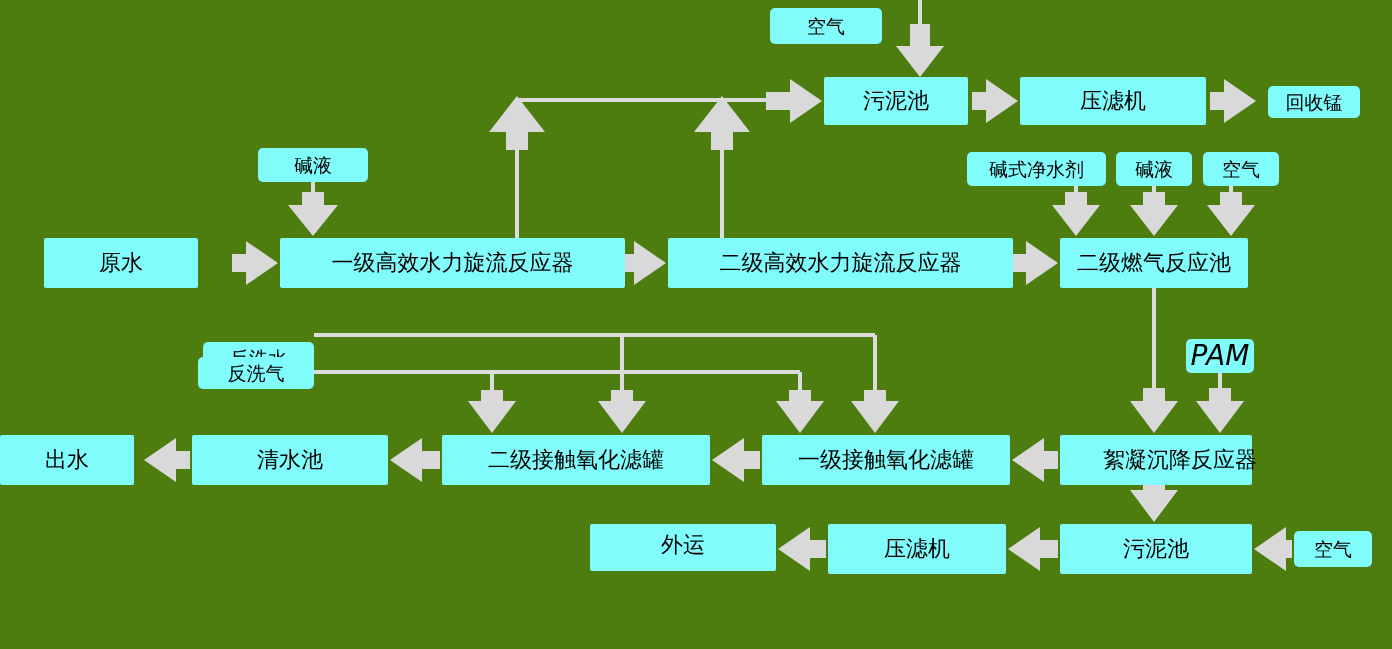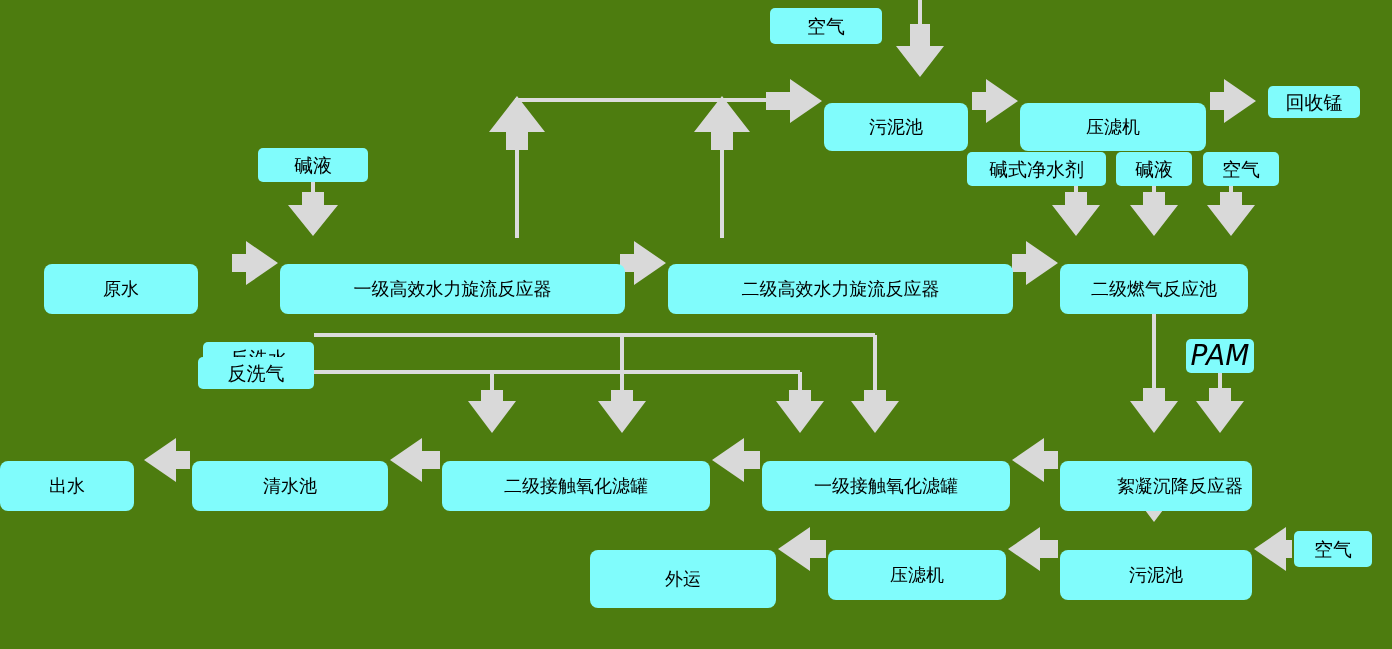--- a/index.html
+++ b/index.html
@@ -33,23 +33,22 @@
     display: flex;
     align-items: center;
     justify-content: center;
     color: #000000;
     text-align: center;
     line-height: 1.1;
     white-space: nowrap;
     z-index: 2;
   }
   .node.big {
-    font-size: 18px;
-    border-radius: 8px;
-    margin-top: 26px;
+    font-size: 22px;
+    border-radius: 2px;
   }
   .node.chem {
     font-size: 19px;
     border-radius: 5px;
   }
   .node.lat {
     font-size: 28px;
     font-family: "DejaVu Sans", "Liberation Sans", sans-serif;
     font-style: italic;
   }
@@ -161,18 +160,18 @@
   <div class="node chem" style="left:203px;top:320px;width:111px;height:32px;margin-top:22px;">反洗水</div>
   <div class="node chem" style="left:198px;top:357px;width:116px;height:32px;">反洗气</div>
   <div class="node chem lat" style="left:1186px;top:339px;width:68px;height:34px;">PAM</div>
 
   <div class="node big" style="left:0;top:435px;width:134px;height:50px;">出水</div>
   <div class="node big" style="left:192px;top:435px;width:196px;height:50px;">清水池</div>
   <div class="node big" style="left:442px;top:435px;width:268px;height:50px;">二级接触氧化滤罐</div>
   <div class="node big" style="left:762px;top:435px;width:248px;height:50px;">一级接触氧化滤罐</div>
   <div class="node big" style="left:1060px;top:435px;width:192px;height:50px;padding-left:48px;">絮凝沉降反应器</div>
 
-  <div class="node big" style="left:590px;top:524px;width:186px;height:58px;">外运</div>
+  <div class="node big" style="left:590px;top:524px;width:186px;height:47px;font-family:Liberation Mono, monospace;">外运</div>
   <div class="node big" style="left:828px;top:524px;width:178px;height:50px;">压滤机</div>
   <div class="node big" style="left:1060px;top:524px;width:192px;height:50px;">污泥池</div>
   <div class="node chem" style="left:1294px;top:531px;width:78px;height:36px;">空气</div>
 
 </div>
 
 </body></html>

